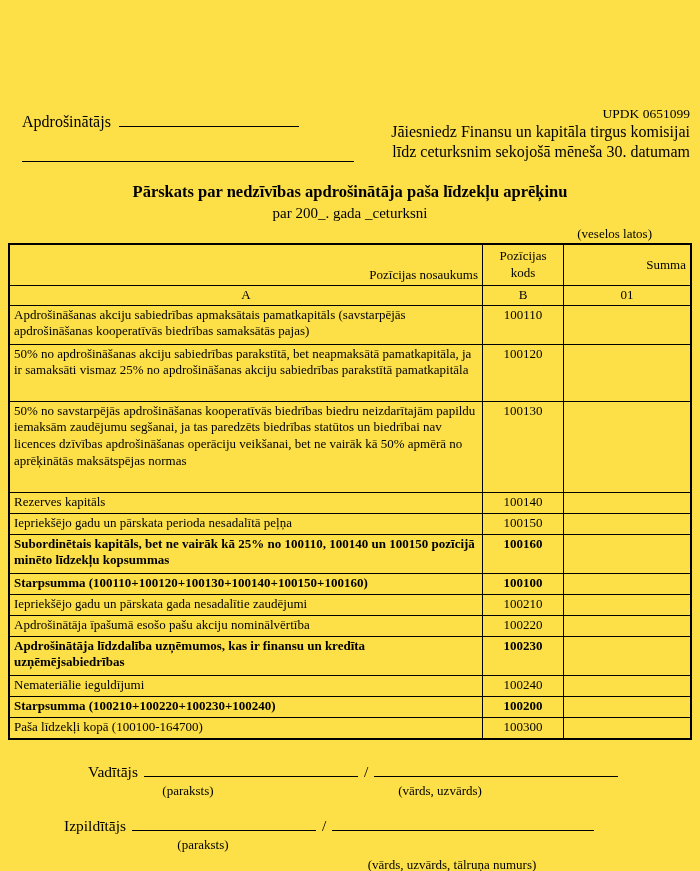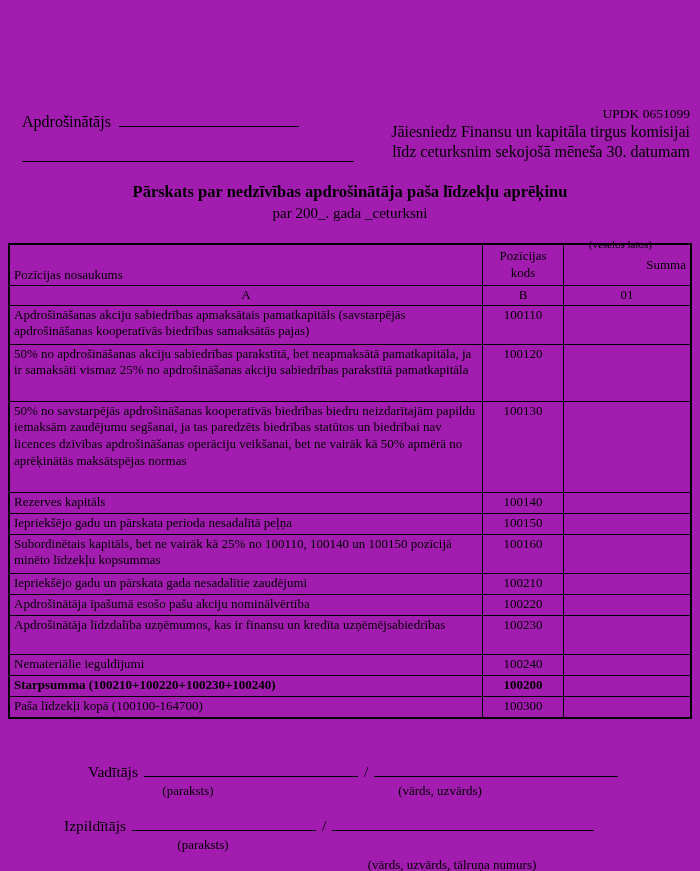--- a/index.html
+++ b/index.html
@@ -1,20 +1,20 @@
 <!DOCTYPE html>
 <html><head>
 <meta charset="utf-8">
 <style>
   html, body { margin: 0; padding: 0; background: #ffffff; }
   .page {
     position: relative;
     width: 700px;
     height: 871px;
-    background: #a21caf;
+    background: #fde047;
     color: #000000;
     font-family: "Liberation Serif", serif;
     overflow: hidden;
   }
 
   
   .insurer-block { position: absolute; left: 22px; top: 112px; font-size: 16px; }
   .fill-line {
     display: inline-block;
     border-bottom: 1.5px solid #000;
@@ -32,22 +32,22 @@
   
   .doc-title {
     position: absolute; left: 0; top: 182px; width: 100%;
     text-align: center; font-size: 16.5px; font-weight: bold;
   }
   .doc-subtitle {
     position: absolute; left: 0; top: 205px; width: 100%;
     text-align: center; font-size: 15px;
   }
   .units-note {
-    position: absolute; right: 48px; top: 238px;
-    font-size: 11px;
+    position: absolute; right: 48px; top: 226px;
+    font-size: 13px;
   }
 
   
   table.main-table {
     position: absolute; left: 8px; top: 243px;
     width: 684px;
     border-collapse: collapse;
     border: 2px solid #000;
     font-size: 13px;
     line-height: 1.28;
@@ -55,34 +55,34 @@
   }
   .main-table th, .main-table td {
     border: 1px solid #000;
     padding: 1px 4px;
     font-weight: normal;
   }
   .col-name { width: 468px; }
   .col-code { width: 80px; }
   .col-sum  { width: 126px; }
 
-  .hdr-name { text-align: left; vertical-align: bottom; height: 38px; margin-left: 9px; }
+  .hdr-name { text-align: right; vertical-align: bottom; height: 38px; margin-left: 9px; }
   .hdr-code { text-align: center; vertical-align: middle; }
   .hdr-sum  { text-align: right; vertical-align: middle; }
   .letters-row th { text-align: center; height: 16px; }
 
   .main-table td.name-cell { text-align: left; vertical-align: top; }
   .main-table td.code-cell { text-align: center; vertical-align: top; }
   .main-table td.sum-cell  { vertical-align: top; }
   .main-table tr.bold td { font-weight: bold; }
   .r1 td { height: 36px; }
   .r2 td { height: 54px; }
   .r3 td { height: 88px; }
   .r-single td { height: 18px; margin-left: 36px; }
-  .r-double td { height: 36px; }
+  .r-double td { height: 36px; font-weight: bold; }
 
   
   .signatures { position: absolute; left: 0; top: 762px; width: 700px; font-size: 15.5px; }
   .sig-row { position: absolute; left: 64px; white-space: nowrap; }
   .sig-row-manager { top: 0; margin-left: 24px; }
   .sig-row-executor { top: 54px; }
   .slash { margin: 0 6px; }
   .mgr-sig-line { width: 214px; margin-left: 6px; }
   .mgr-name-line { width: 244px; }
   .exe-sig-line { width: 184px; margin-left: 6px; }
@@ -160,20 +160,25 @@
       <tr class="r-single">
         <td class="name-cell">Iepriekšējo gadu un pārskata perioda nesadalītā peļņa</td>
         <td class="code-cell">100150</td>
         <td class="sum-cell"></td>
       </tr>
       <tr class="r-double">
         <td class="name-cell">Subordinētais kapitāls, bet ne vairāk kā 25% no 100110, 100140 un 100150 pozīcijā minēto līdzekļu kopsummas</td>
         <td class="code-cell">100160</td>
         <td class="sum-cell"></td>
       </tr>
+      <tr class="r-single bold">
+        <td class="name-cell">Starpsumma (100110+100120+100130+100140+100150+100160)</td>
+        <td class="code-cell">100100</td>
+        <td class="sum-cell"></td>
+      </tr>
       <tr class="r-single">
         <td class="name-cell">Iepriekšējo gadu un pārskata gada nesadalītie zaudējumi</td>
         <td class="code-cell">100210</td>
         <td class="sum-cell"></td>
       </tr>
       <tr class="r-single">
         <td class="name-cell">Apdrošinātāja īpašumā esošo pašu akciju nominālvērtība</td>
         <td class="code-cell">100220</td>
         <td class="sum-cell"></td>
       </tr>

